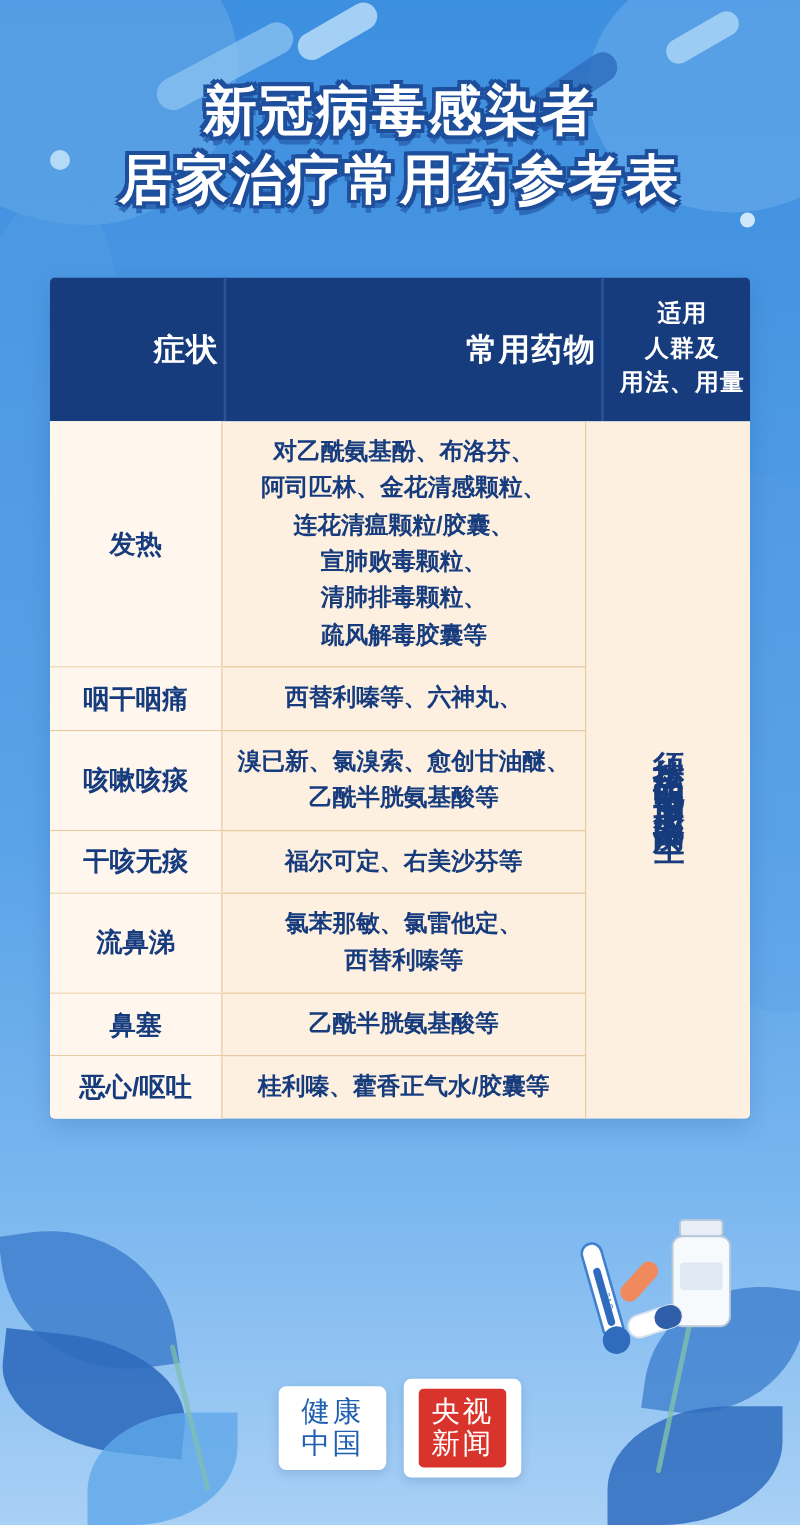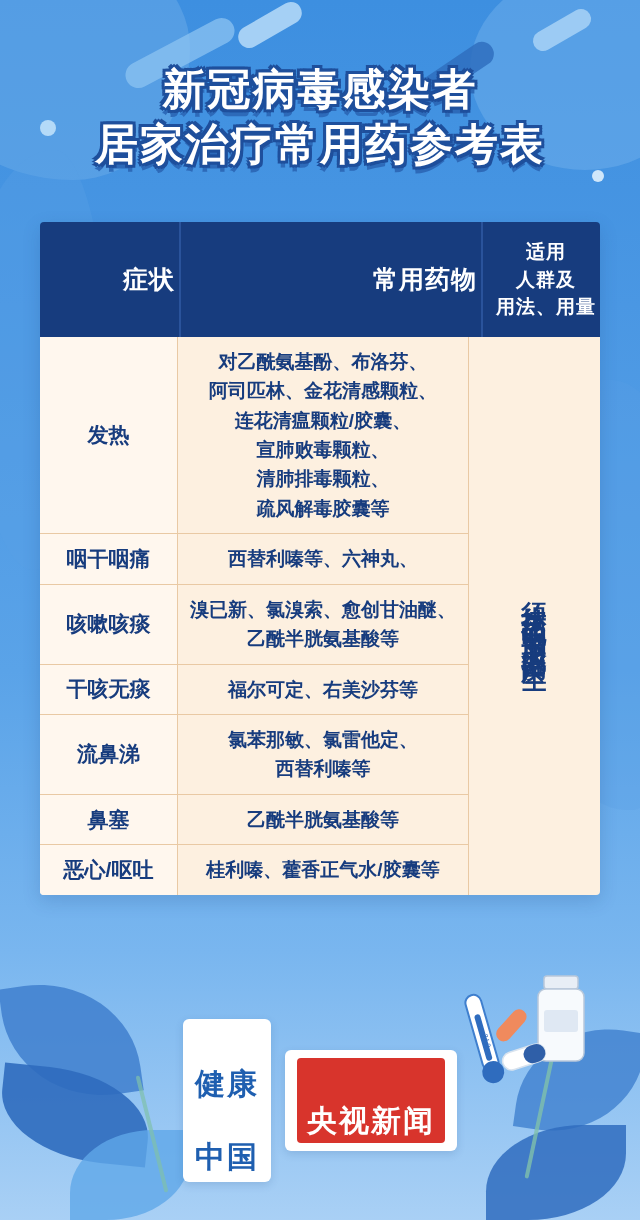--- a/index.html
+++ b/index.html
@@ -114,29 +114,28 @@
     z-index:7;
   }
   .logo-box {
     background:#ffffff; border-radius:6px;
     padding:8px 12px;
     display:flex; flex-direction:column; align-items:center; justify-content:center;
     min-width:86px;
     box-shadow:0 3px 8px rgba(20,60,120,.15);
   }
   .logo-box .l1, .logo-box .l2 {
-    font-weight:bold; font-size:30px; line-height:1.12; letter-spacing:2px;
+    font-weight:normal; font-size:23px; line-height:1.12; letter-spacing:2px;
     color:#1f5fb0;
-    margin-top:40px;
   }
   .logo-red { background:#ffffff; }
   .logo-red .l1, .logo-red .l2 { color:#ffffff; }
   .logo-red-inner {
     background:#d8342c; border-radius:4px; padding:6px 10px;
-    display:flex; align-items:center;
+    display:flex; flex-direction:column; align-items:center;
   }
 </style>
 </head>
 <body>
 
 <div class="bg-deco blob1"></div>
 <div class="bg-deco blob2"></div>
 <div class="bg-deco pill1"></div>
 <div class="bg-deco pill2"></div>
 <div class="bg-deco pill3"></div>

